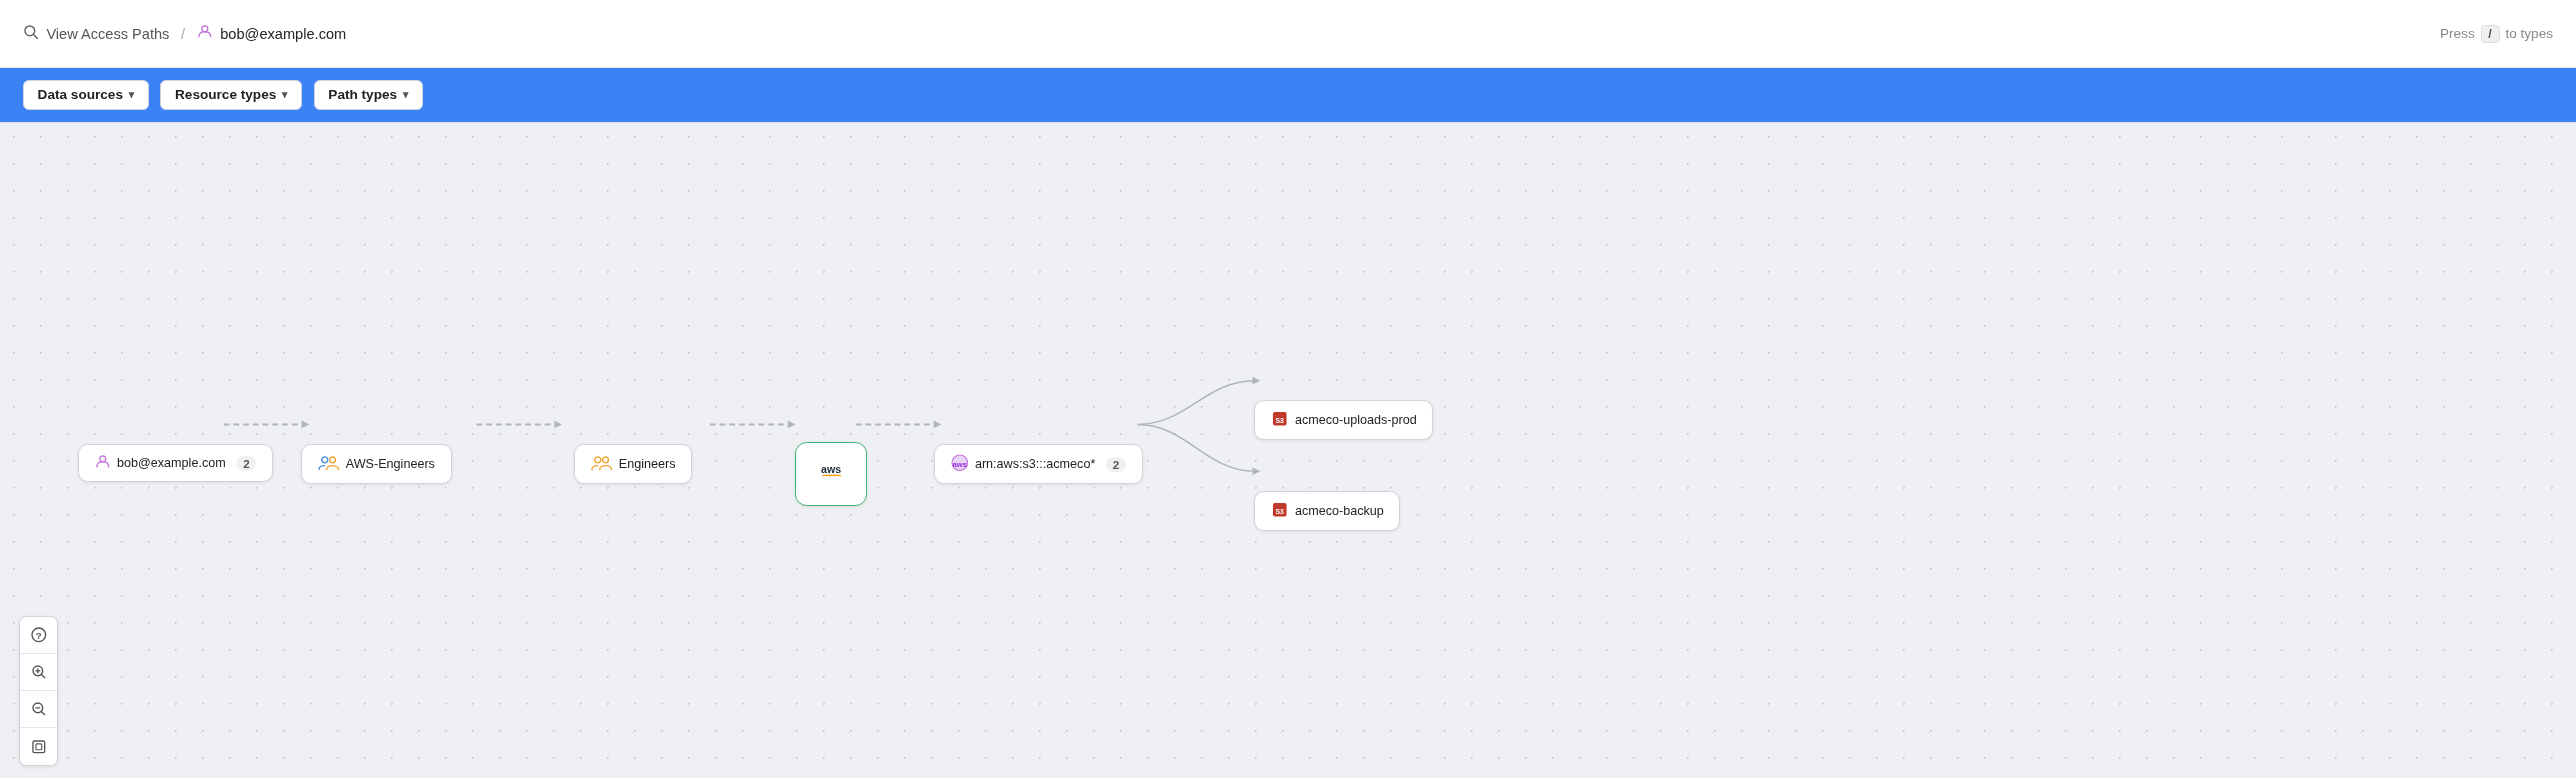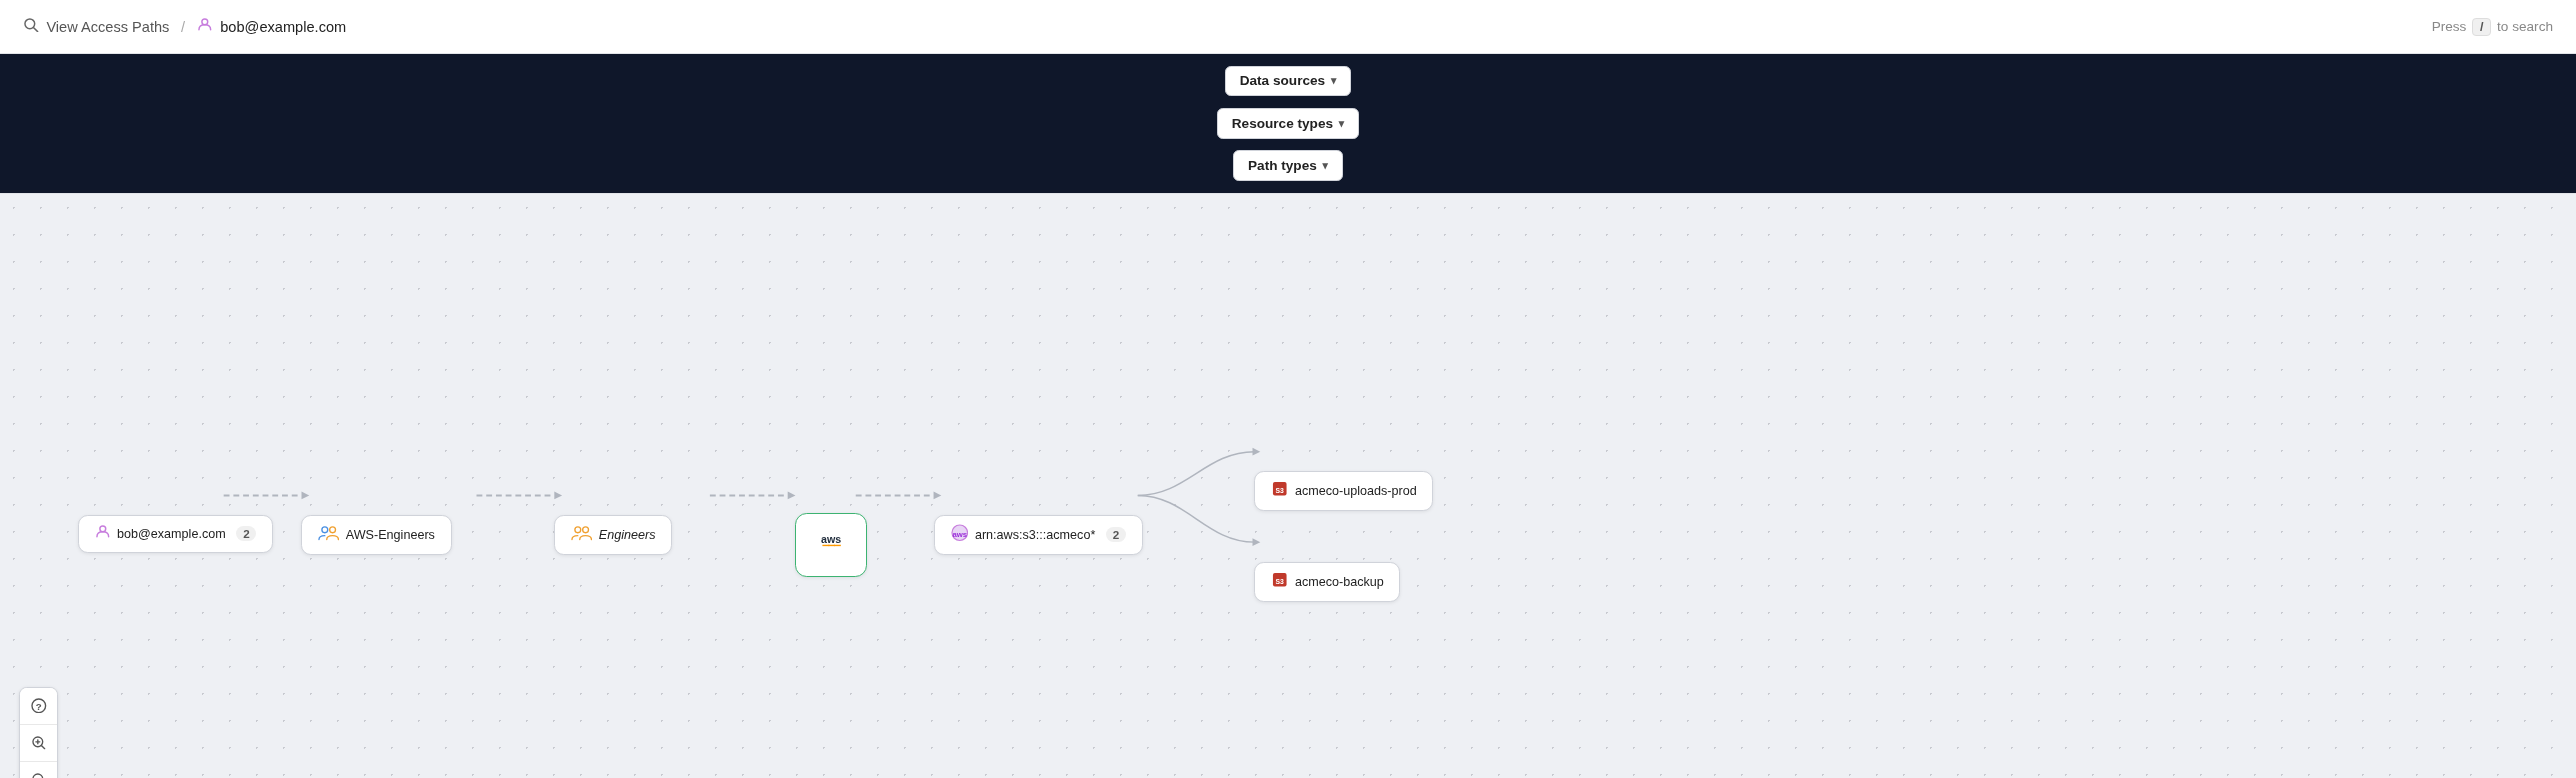--- a/index.html
+++ b/index.html
@@ -12,21 +12,21 @@
     }
 
     
     .header-bar {
       display: flex;
       align-items: center;
       justify-content: space-between;
       background: #ffffff;
       border-bottom: 1px solid #e2e4e8;
       padding: 0 23px;
-      height: 54px;
+      height: 68px;
     }
     .header-left {
       display: flex;
       align-items: center;
       gap: 7.8px;
     }
     .header-search-icon {
       color: #555;
       font-size: 15.6px;
     }
@@ -58,26 +58,25 @@
       border-radius: 3.9px;
       padding: 1px 6.8px;
       font-size: 12.6px;
       color: #555;
       font-weight: 600;
     }
 
     
     .filter-bar {
       display: flex;
-      align-items: center;
+      align-items: flex-end;
       gap: 11.7px;
-      background: #0f172a;
+      background: #3b82f6;
       border-bottom: 1px solid #e2e4e8;
       padding: 11.7px 23px;
-      flex-direction: column;
     }
     .filter-btn {
       display: flex;
       align-items: center;
       gap: 5.8px;
       border: 1px solid #d0d3da;
       border-radius: 5.8px;
       background: #fff;
       padding: 6.8px 13.6px;
       font-size: 13.6px;
@@ -205,21 +204,21 @@
       <svg width="15.6" height="15.6" viewBox="0 0 16 16" fill="none">
         <circle cx="8" cy="5" r="3" stroke="#c77ddd" stroke-width="1.5"></circle>
         <path d="M2 13c0-3 2-5 6-5s6 2 6 5" stroke="#c77ddd" stroke-width="1.5" stroke-linecap="round"></path>
       </svg>
     </span>
     <span class="header-user">bob@example.com</span>
   </div>
   <div class="header-right">
     <span>Press</span>
     <span class="header-key-badge">/</span>
-    <span>to search</span>
+    <span>to types</span>
   </div>
 </div>
 
 <div class="filter-bar">
   <button class="filter-btn">
     <span>Data sources</span>
     <span class="chevron">▾</span>
   </button>
   <button class="filter-btn">
     <span>Resource types</span>
@@ -270,21 +269,21 @@
       <svg width="21.4" height="17.5" viewBox="0 0 22 18" fill="none">
         <circle cx="7" cy="6" r="3" stroke="#4a90e2" stroke-width="1.4"></circle>
         <path d="M1 16c0-2.5 2-4 6-4" stroke="#4a90e2" stroke-width="1.4" stroke-linecap="round"></path>
         <circle cx="15" cy="6" r="3" stroke="#f0a030" stroke-width="1.4"></circle>
         <path d="M9 16c0-2.5 2-4 6-4s6 1.5 6 4" stroke="#f0a030" stroke-width="1.4" stroke-linecap="round"></path>
       </svg>
     </span>
     <span>AWS-Engineers</span>
   </div>
 
-  <div class="node" style="position:absolute; left:554px; top:280px;font-style:italic;">
+  <div class="node" style="position:absolute; left:574px; top:280px;">
     <span>
       <svg width="21.4" height="17.5" viewBox="0 0 22 18" fill="none">
         <circle cx="7" cy="6" r="3" stroke="#f0a030" stroke-width="1.4"></circle>
         <path d="M1 16c0-2.5 2-4 6-4" stroke="#f0a030" stroke-width="1.4" stroke-linecap="round"></path>
         <circle cx="15" cy="6" r="3" stroke="#f0a030" stroke-width="1.4"></circle>
         <path d="M9 16c0-2.5 2-4 6-4s6 1.5 6 4" stroke="#f0a030" stroke-width="1.4" stroke-linecap="round"></path>
       </svg>
     </span>
     <span>Engineers</span>
   </div>

